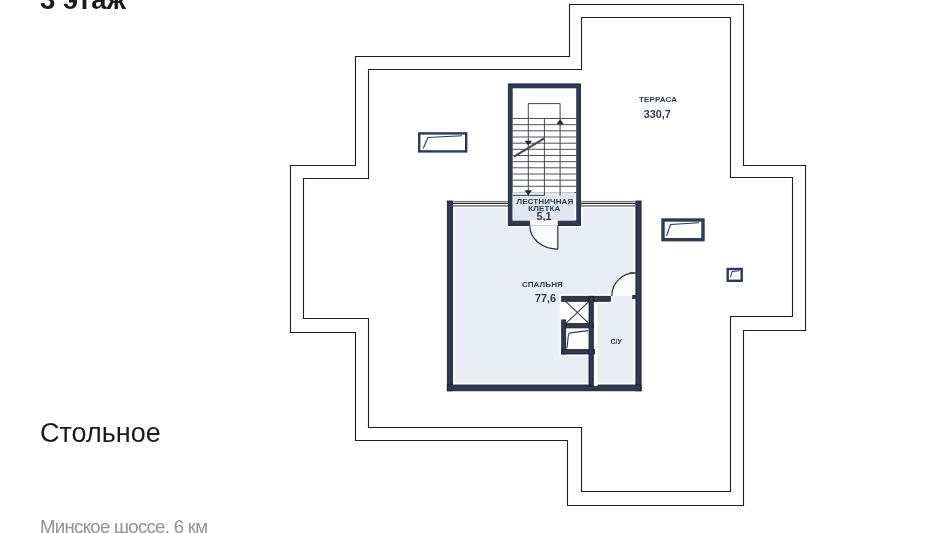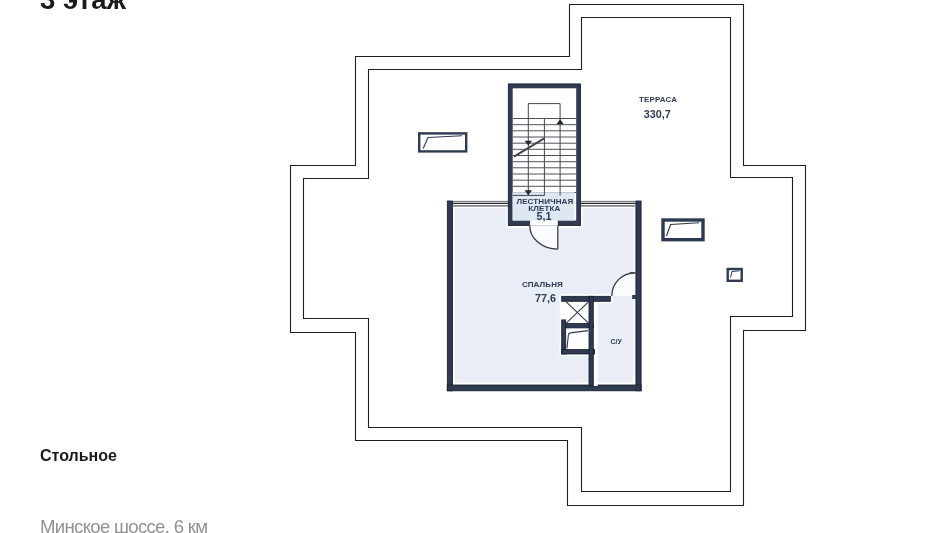--- a/index.html
+++ b/index.html
@@ -1,19 +1,19 @@
 <!DOCTYPE html>
 <html><head>
 <meta charset="utf-8">
 <style>
   html,body{margin:0;padding:0;background:#fff;width:951px;height:533px;overflow:hidden;}
   body{font-family:"Liberation Sans",sans-serif;position:relative;}
   .tw{will-change:transform}
   .t1{position:absolute;left:40px;top:-16px;font-size:27.5px;font-weight:bold;color:#1a1a1a;}
-  .t2{position:absolute;left:40px;top:447px;font-size:16px;font-weight:bold;color:#1a1a1a;}
+  .t2{position:absolute;left:40px;top:418px;font-size:27px;font-weight:normal;color:#1a1a1a;}
   .t3{position:absolute;left:40px;top:480px;font-size:18.6px;letter-spacing:-0.7px;color:#929292;margin-top:36px;}
   svg{position:absolute;left:0;top:0;will-change:transform;}
   text{font-family:"Liberation Sans",sans-serif;font-weight:bold;fill:#2d3a52;}
 </style>
 </head>
 <body>
 
 <div class="t1 tw">3 этаж</div>
 
 <div class="t2 tw">Стольное</div>

